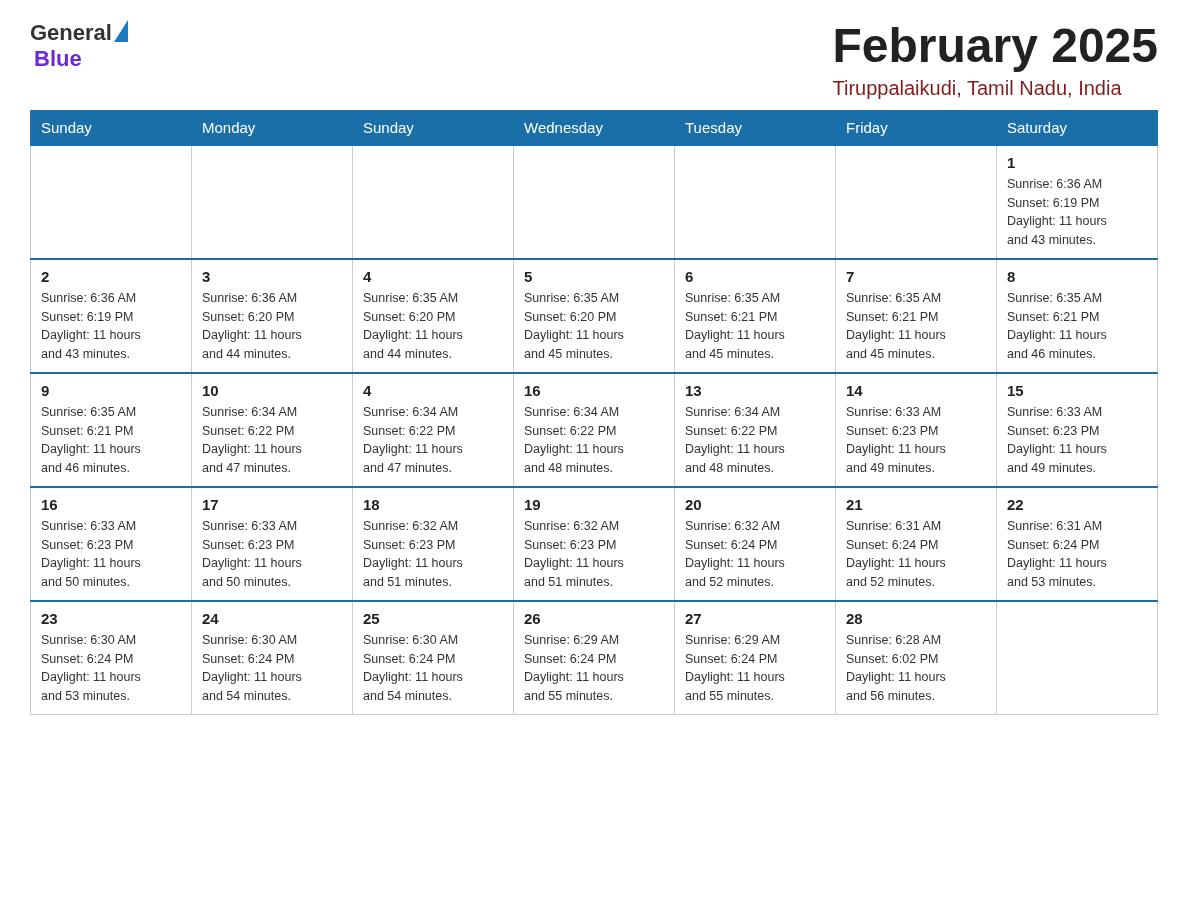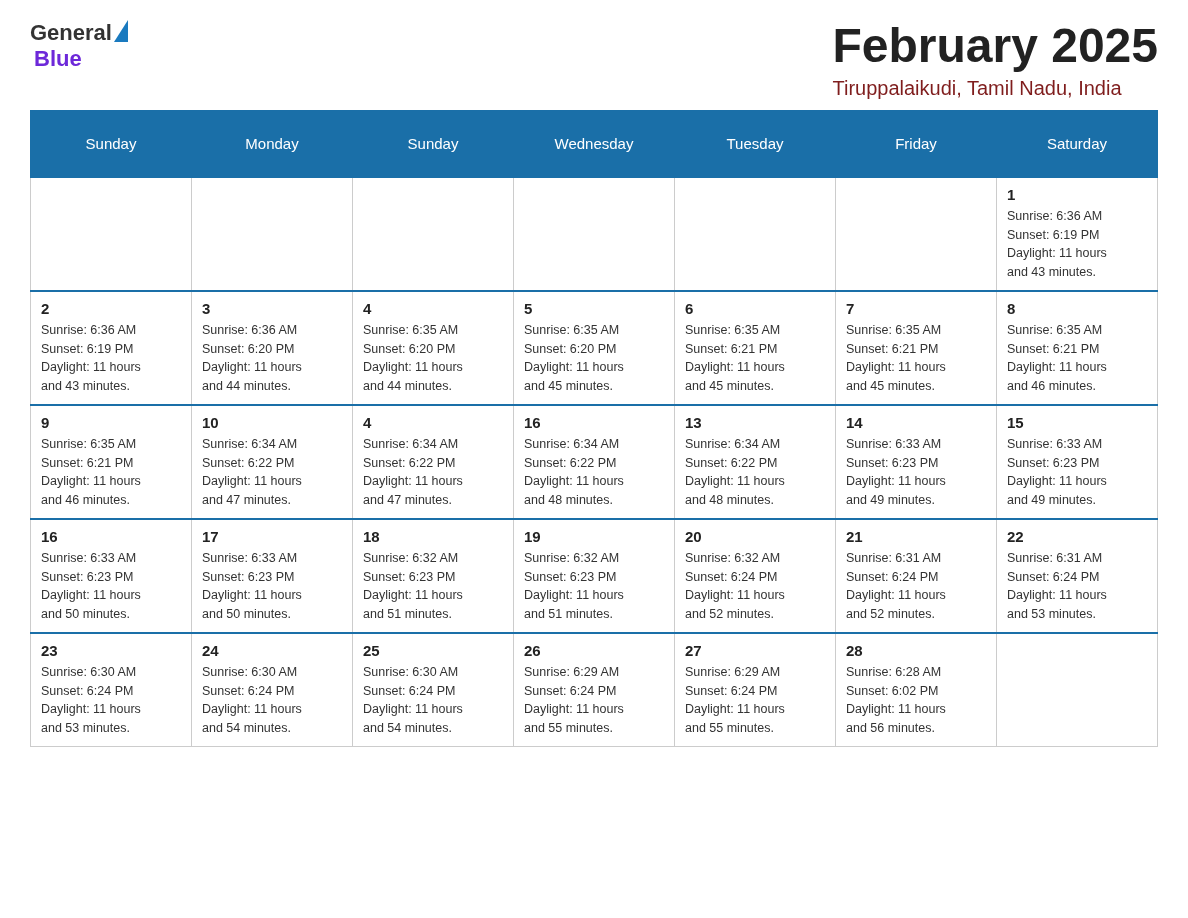--- a/index.html
+++ b/index.html
@@ -46,22 +46,22 @@
       margin-top: 4px;
     }
     .calendar {
       width: 100%;
       border-collapse: collapse;
       margin-top: 10px;
     }
     .calendar th {
       background-color: #1a6fa8;
       color: #fff;
-      padding: 24px 10px;
-      text-align: center;
+      padding: 8px 10px;
+      text-align: left;
       font-size: 15px;
       font-weight: normal;
       border: 1px solid #1a6fa8;
     }
     .calendar td {
       vertical-align: top;
       border: 1px solid #ccc;
       padding: 8px 10px;
       width: 14.28%;
       min-height: 110px;

